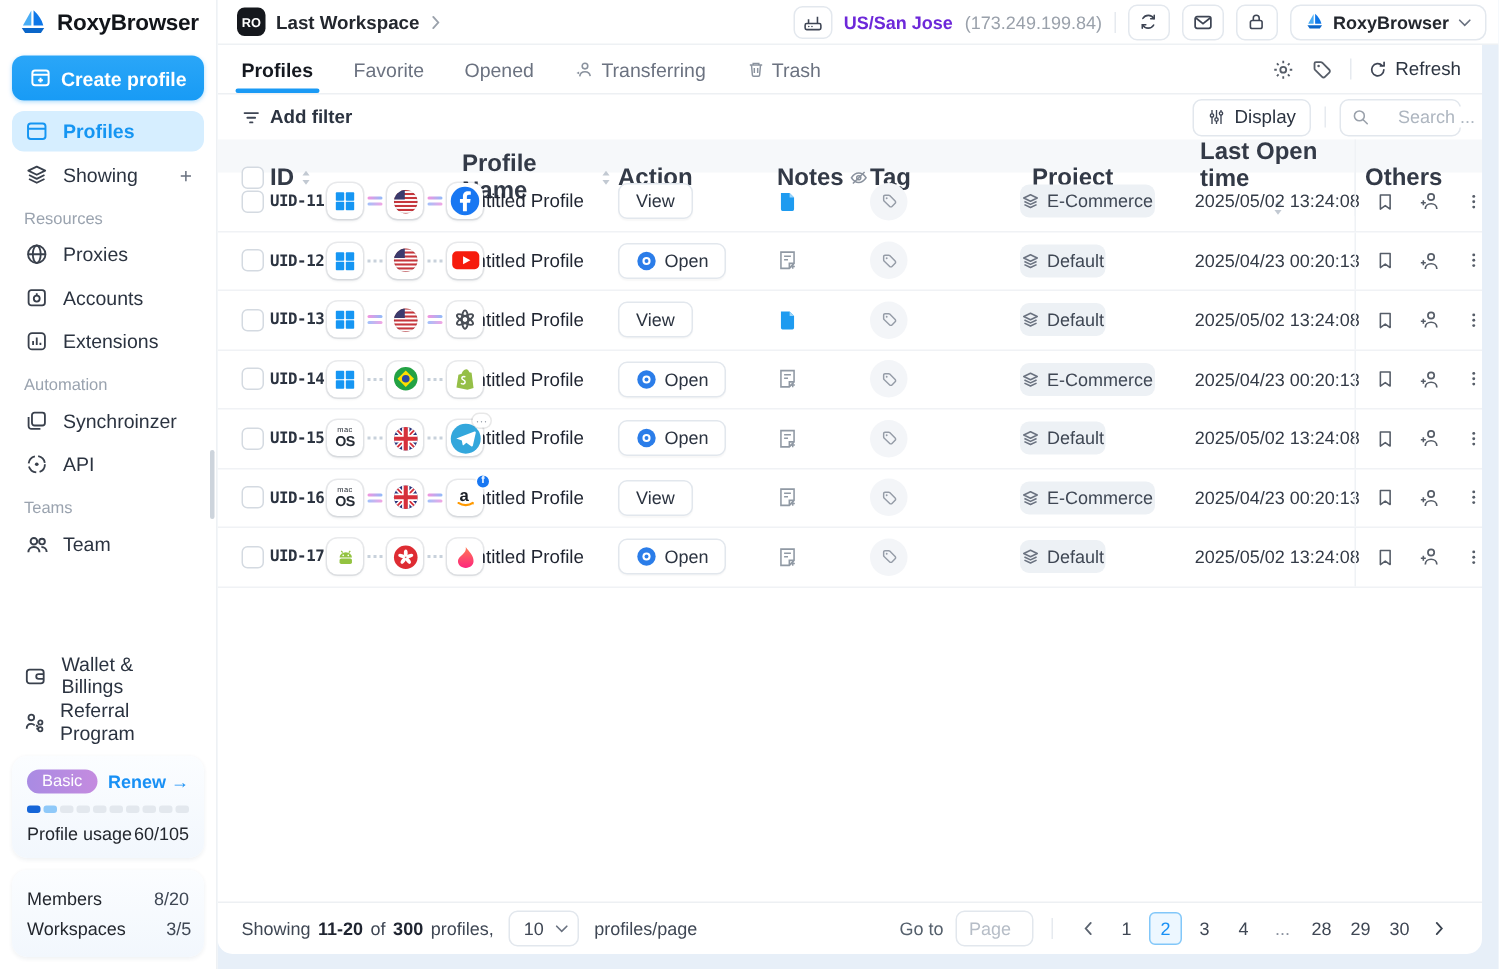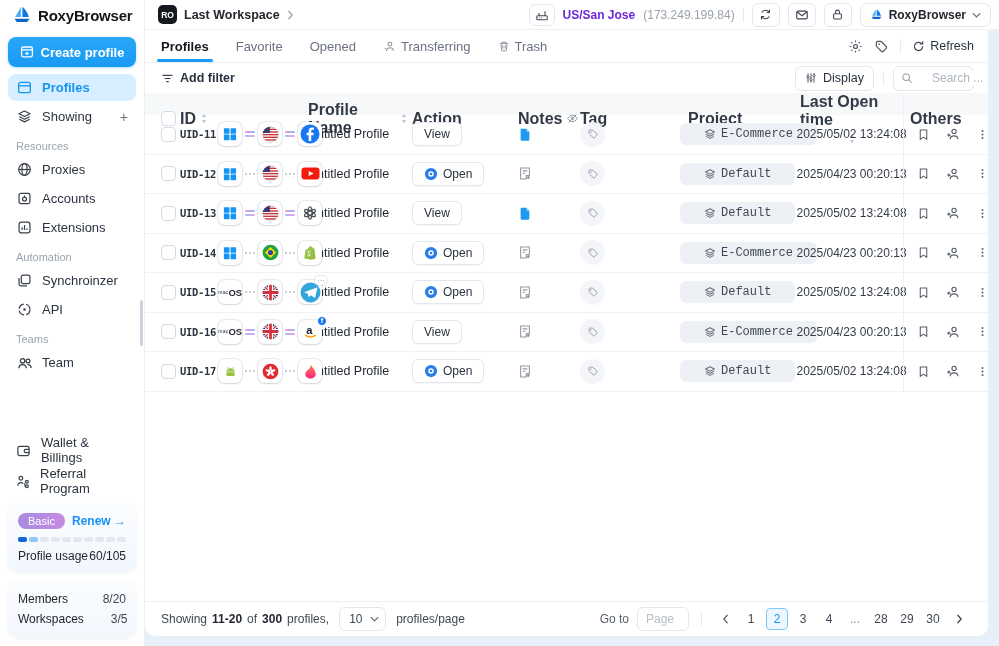--- a/index.html
+++ b/index.html
@@ -82,32 +82,32 @@
   .cell-others { padding-left:13px; gap:16px; border-left:1px solid #EFF2F5; height:100%; }
   .hc.cell-others { padding-left:6px; }
 
   .checkbox { width:15px; height:15px; border:1px solid #D4DAE1; border-radius:4px; background:#fff; cursor:pointer; flex-shrink:0; }
   .uid { font-family:"DejaVu Sans Mono",monospace; font-size:10.5px; font-weight:600; color:#2B3340; letter-spacing:-0.3px; }
   .platform-cell { display:flex; align-items:center; }
   .tile { position:relative; width:24px; height:24px; border-radius:7px; background:#fff; box-shadow:0 0 0 1px rgba(18,35,60,.09),0 1px 2px rgba(18,35,60,.10); display:flex; align-items:center; justify-content:center; flex-shrink:0; }
   .tile-badge { position:absolute; top:-4px; right:-5px; display:flex; align-items:center; justify-content:center; }
   .dots-badge { background:#fff; color:#9AA1AB; font-size:8px; line-height:6px; height:9px; padding:0 2px; border-radius:5px; box-shadow:0 0 0 1px rgba(0,0,0,.09); }
   .fb-mini { width:10px; height:10px; border-radius:50%; background:#1877F2; color:#fff; font-size:7px; font-weight:700; border:1.5px solid #fff; }
-  .macos-txt { display:flex; align-items:center; line-height:1; color:#262C35; }
+  .macos-txt { display:flex; flex-direction:column; align-items:center; line-height:1; color:#262C35; }
   .macos-txt .m1 { font-size:5px; letter-spacing:.3px; }
   .macos-txt .m2 { font-size:9.5px; font-weight:700; letter-spacing:-0.3px; }
   .conn { width:10px; height:9px; margin:0 3px; position:relative; flex-shrink:0; }
   .conn.dotted::before { content:""; position:absolute; left:0; right:0; top:3.5px; border-top:2px dotted #C8D1DB; }
   .conn.gradient::before { content:""; position:absolute; left:0; right:0; top:1.5px; height:2px; border-radius:2px; background:linear-gradient(90deg,#F593DE,#8FBBFA); }
   .conn.gradient::after { content:""; position:absolute; left:0; right:0; bottom:1.5px; height:2px; border-radius:2px; background:linear-gradient(90deg,#9FC1FB,#F3A4E3); }
   .pname { font-size:12.5px; color:#1F2430; }
   .action-btn { display:flex; align-items:center; gap:5px; height:24px; padding:0 11px; border:1px solid #E2E7ED; border-radius:6px; background:#fff; font-size:12px; color:#2B3340; cursor:pointer; box-shadow:0 1px 1px rgba(0,0,0,.03); font-family:inherit; }
   .note-ic { display:flex; cursor:pointer; }
   .tag-circle { display:flex; align-items:center; justify-content:center; width:25px; height:25px; border-radius:50%; background:#F3F5F8; cursor:pointer; }
-  .project-pill { display:inline-flex; align-items:center; gap:5px; height:22px; padding:0 24px; border-radius:6px; background:#EDF1F5; font-size:12px; color:#3F4754; white-space:nowrap;font-family:Liberation Mono, monospace; }
+  .project-pill { display:inline-flex; align-items:center; gap:5px; height:22px; padding:0 1px; border-radius:6px; background:#EDF1F5; font-size:12px; color:#3F4754; white-space:nowrap; }
   .time-txt { font-size:12px; color:#343B47; white-space:nowrap; }
   .row-ic { display:flex; cursor:pointer; }
 
   .spacer { flex:1; }
   .pagination { display:flex; align-items:center; height:35px; border-top:1px solid #EDF0F3; padding:0 18px 0 16px; flex-shrink:0; color:#3F4754; }
   .pg-left { display:flex; align-items:center; gap:5px; }
   .b { font-weight:700; color:#1F2430; }
   .size-select { display:flex; align-items:center; justify-content:space-between; width:47px; height:24px; margin:0 5px; padding:0 6px 0 9px; border:1px solid #E2E7ED; border-radius:6px; cursor:pointer; }
   .pg-right { margin-left:auto; display:flex; align-items:center; gap:4px; }
   .goto-label { color:#55606C; margin-right:4px; }

